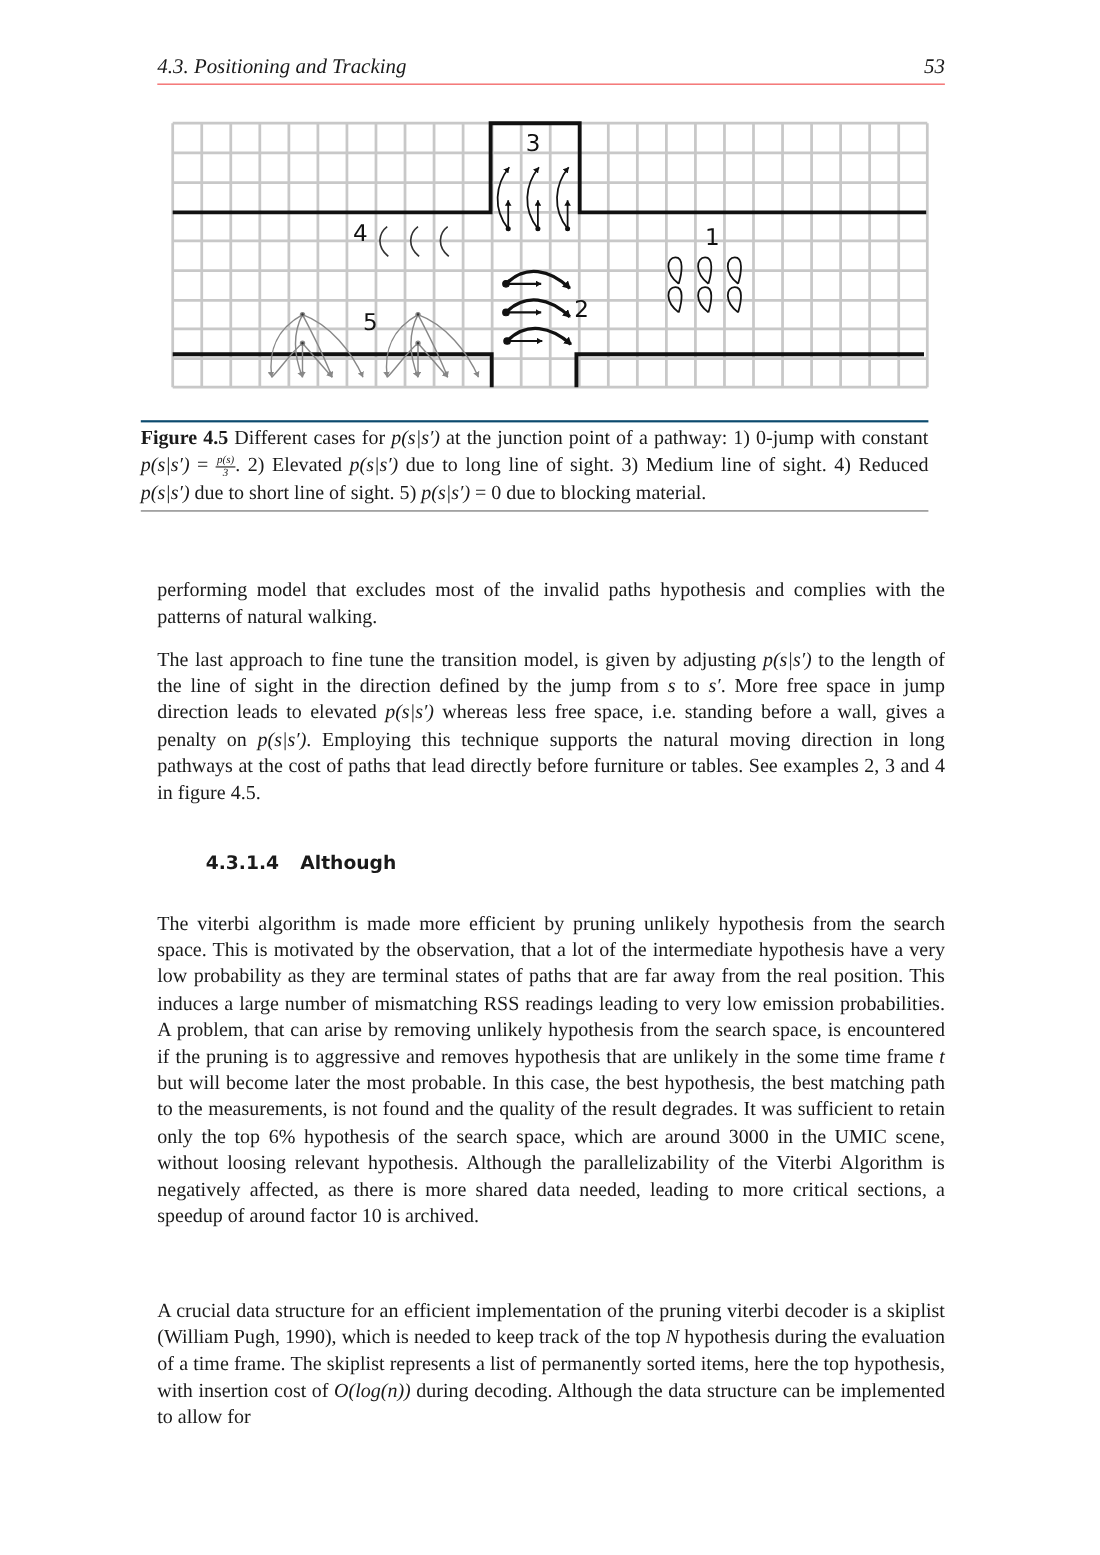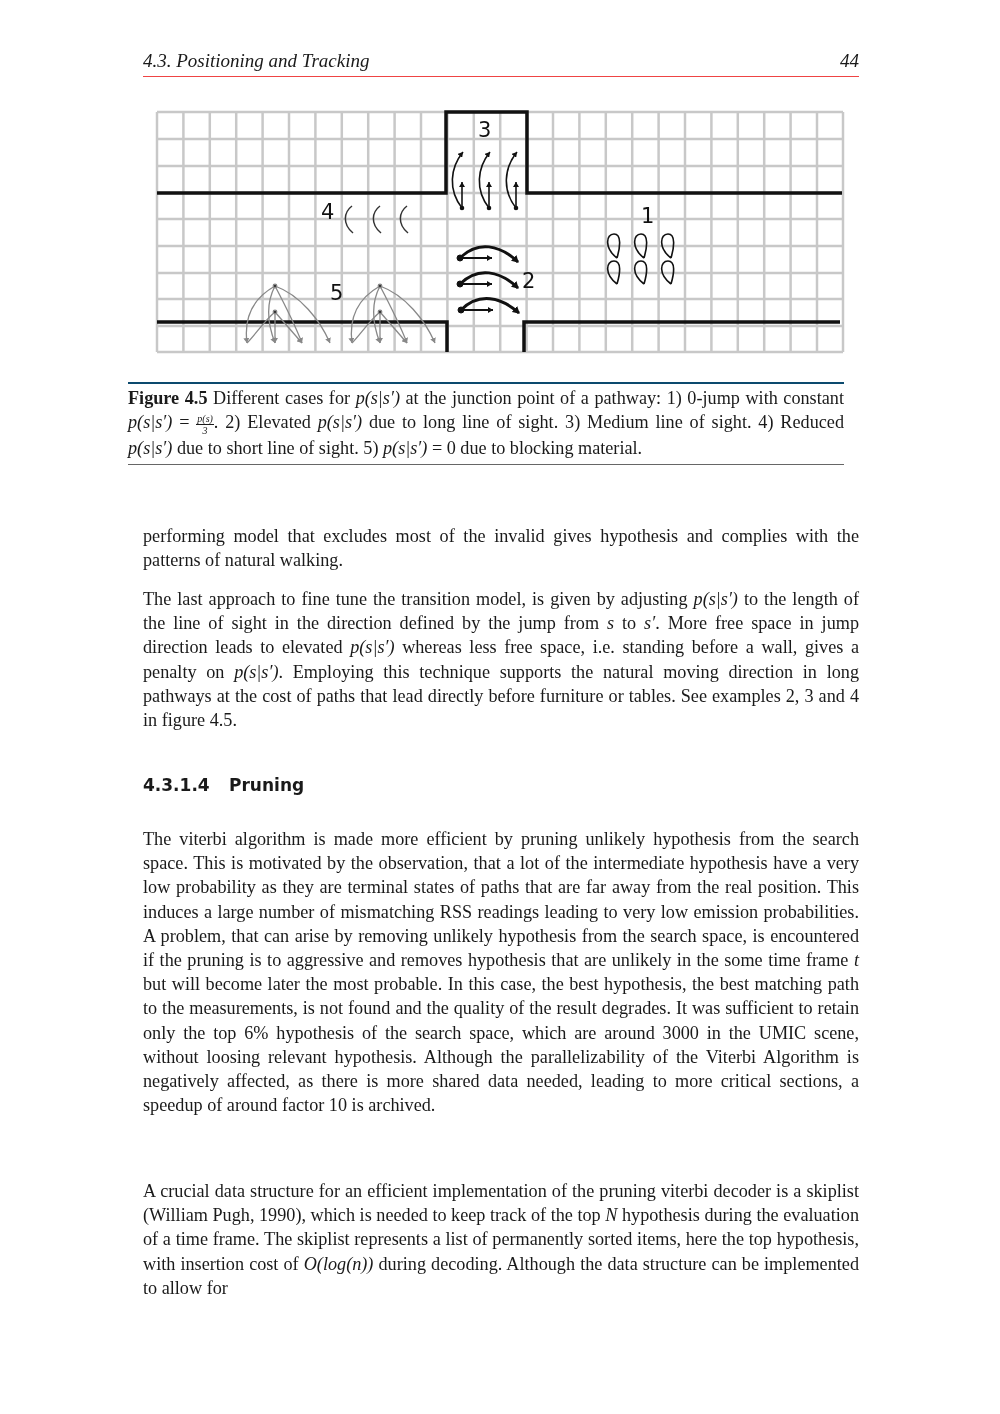--- a/index.html
+++ b/index.html
@@ -11,32 +11,32 @@
   .header .right { position: absolute; right: 0; top: 2px; font-style: italic; font-size: 19px; }
   .figure { position: absolute; left: 150px; top: 105px; width: 700px; height: 255px; }
   .caption { position: absolute; left: 128px; top: 382px; width: 716px;
              border-top: 2px solid #0c4a6e; border-bottom: 1px solid #666;
              padding: 2px 0 4px 0; font-size: 18.2px; line-height: 24.4px; text-align: justify; }
   .caption b { font-weight: bold; }
   .para { position: absolute; left: 143px; width: 716px; font-size: 18.2px; line-height: 24.2px;
           text-align: justify; margin: 0; }
   .sec { position: absolute; left: 143px; top: 775px; font-family: "DejaVu Sans", "Liberation Sans", sans-serif;
          font-weight: bold; font-size: 17px; }
-  .sec .num { display: inline-block; width: 86px; }
+  .sec .num { display: inline-block; width: 86px; margin-left: 44px; }
   i.m { font-style: italic; }
   .frac { display: inline-block; vertical-align: middle; text-align: center; font-size: 10px; line-height: 11px; font-style: italic; }
   .frac span { display: block; }
   .frac .top { border-bottom: 1px solid #1a1a1a; padding: 0 1px; }
 </style>
 </head>
 <body>
 
 <div class="header">
   <span class="left">4.3.  Positioning and Tracking</span>
-  <span class="right">44</span>
+  <span class="right">53</span>
 </div>
 
 <div class="figure">
   <svg width="700" height="255" viewBox="150 105 700 255" xmlns="http://www.w3.org/2000/svg">
     <defs>
       <marker id="ah" markerWidth="8" markerHeight="8" refX="6" refY="4" orient="auto" markerUnits="userSpaceOnUse">
         <path d="M0,0 L7,4 L0,8 z" fill="#111"></path>
       </marker>
       <marker id="ahs" markerWidth="6" markerHeight="6" refX="5" refY="3" orient="auto" markerUnits="userSpaceOnUse">
         <path d="M0,0 L5,3 L0,6 z" fill="#111"></path>
@@ -159,21 +159,21 @@
       <circle cx="380" cy="286" r="1.8" fill="#333"></circle>
       <circle cx="380" cy="312" r="1.8" fill="#333"></circle>
     </g>
   </svg>
 </div>
 
 <div class="caption">
   <b>Figure 4.5</b><span> Different cases for </span><i class="m">p(s|s′)</i><span> at the junction point of a pathway: 1) 0-jump with constant </span><i class="m">p(s|s′)</i><span> = </span><span class="frac"><span class="top">p(s)</span><span>3</span></span><span>. 2) Elevated </span><i class="m">p(s|s′)</i><span> due to long line of sight. 3) Medium line of sight. 4) Reduced </span><i class="m">p(s|s′)</i><span> due to short line of sight. 5) </span><i class="m">p(s|s′)</i><span> = 0 due to blocking material.</span>
 </div>
 
-<p class="para" style="top:524px;">performing model that excludes most of the invalid gives hypothesis and complies with the patterns of natural walking.</p>
+<p class="para" style="top:524px;">performing model that excludes most of the invalid paths hypothesis and complies with the patterns of natural walking.</p>
 
 <p class="para" style="top:587px;"><span>The last approach to fine tune the transition model, is given by adjusting </span><i class="m">p(s|s′)</i><span> to the length of the line of sight in the direction defined by the jump from </span><i class="m">s</i><span> to </span><i class="m">s′</i><span>. More free space in jump direction leads to elevated </span><i class="m">p(s|s′)</i><span> whereas less free space, i.e.  standing before a wall, gives a penalty on </span><i class="m">p(s|s′)</i><span>.  Employing this technique supports the natural moving direction in long pathways at the cost of paths that lead directly before furniture or tables. See examples 2, 3 and 4 in figure 4.5.</span></p>
 
-<div class="sec"><span class="num">4.3.1.4</span><span>Pruning</span></div>
+<div class="sec"><span class="num">4.3.1.4</span><span>Although</span></div>
 
 <p class="para" style="top:827px;"><span>The viterbi algorithm is made more efficient by pruning unlikely hypothesis from the search space.  This is motivated by the observation, that a lot of the intermediate hypothesis have a very low probability as they are terminal states of paths that are far away from the real position.  This induces a large number of mismatching RSS readings leading to very low emission probabilities.  A problem, that can arise by removing unlikely hypothesis from the search space, is encountered if the pruning is to aggressive and removes hypothesis that are unlikely in the some time frame </span><i class="m">t</i><span> but will become later the most probable.  In this case, the best hypothesis, the best matching path to the measurements, is not found and the quality of the result degrades. It was sufficient to retain only the top 6% hypothesis of the search space, which are around 3000 in the UMIC scene, without loosing relevant hypothesis. Although the parallelizability of the Viterbi Algorithm is negatively affected, as there is more shared data needed, leading to more critical sections, a speedup of around factor 10 is archived.</span></p>
 
 <p class="para" style="top:1179px;"><span>A crucial data structure for an efficient implementation of the pruning viterbi decoder is a skiplist (William Pugh, 1990), which is needed to keep track of the top </span><i class="m">N</i><span> hypothesis during the evaluation of a time frame.  The skiplist represents a list of permanently sorted items, here the top hypothesis, with insertion cost of </span><i class="m">O(log(n))</i><span> during decoding.  Although the data structure can be implemented to allow for</span></p>
 
 </body></html>

